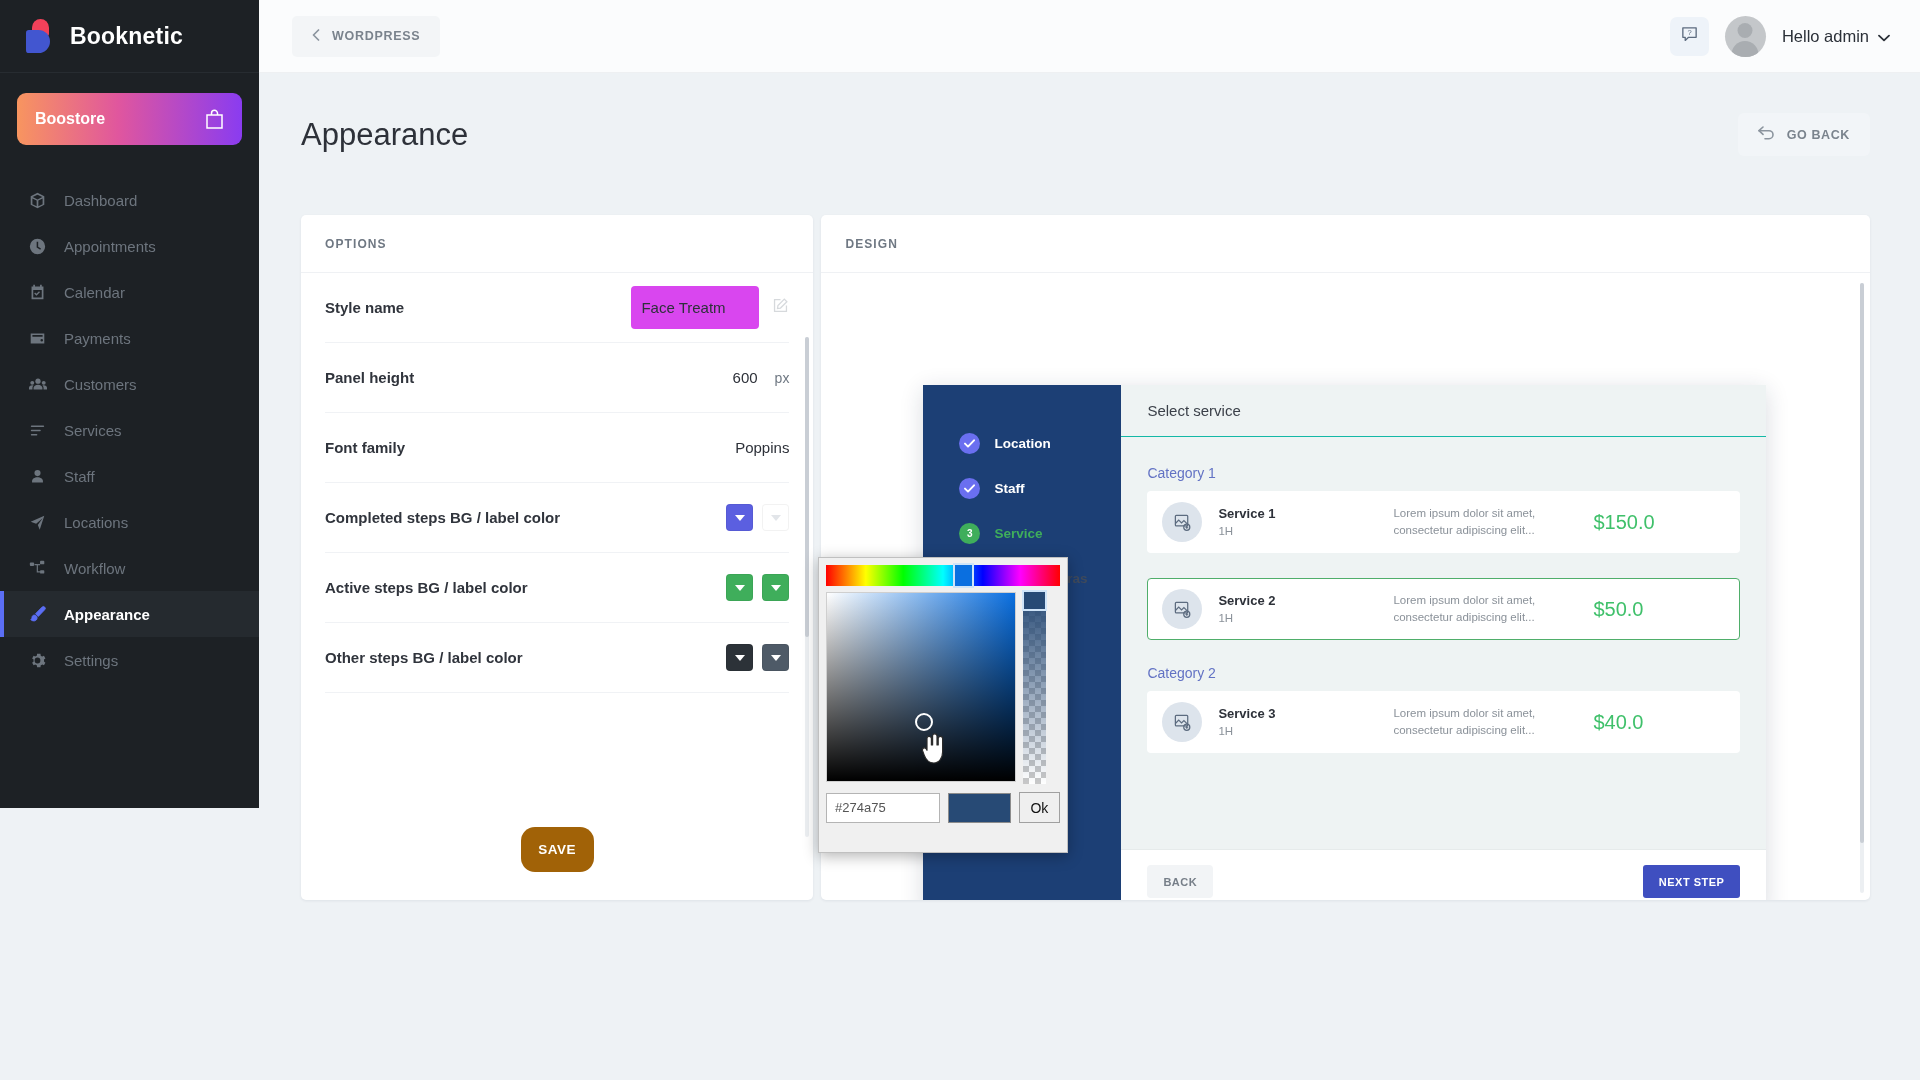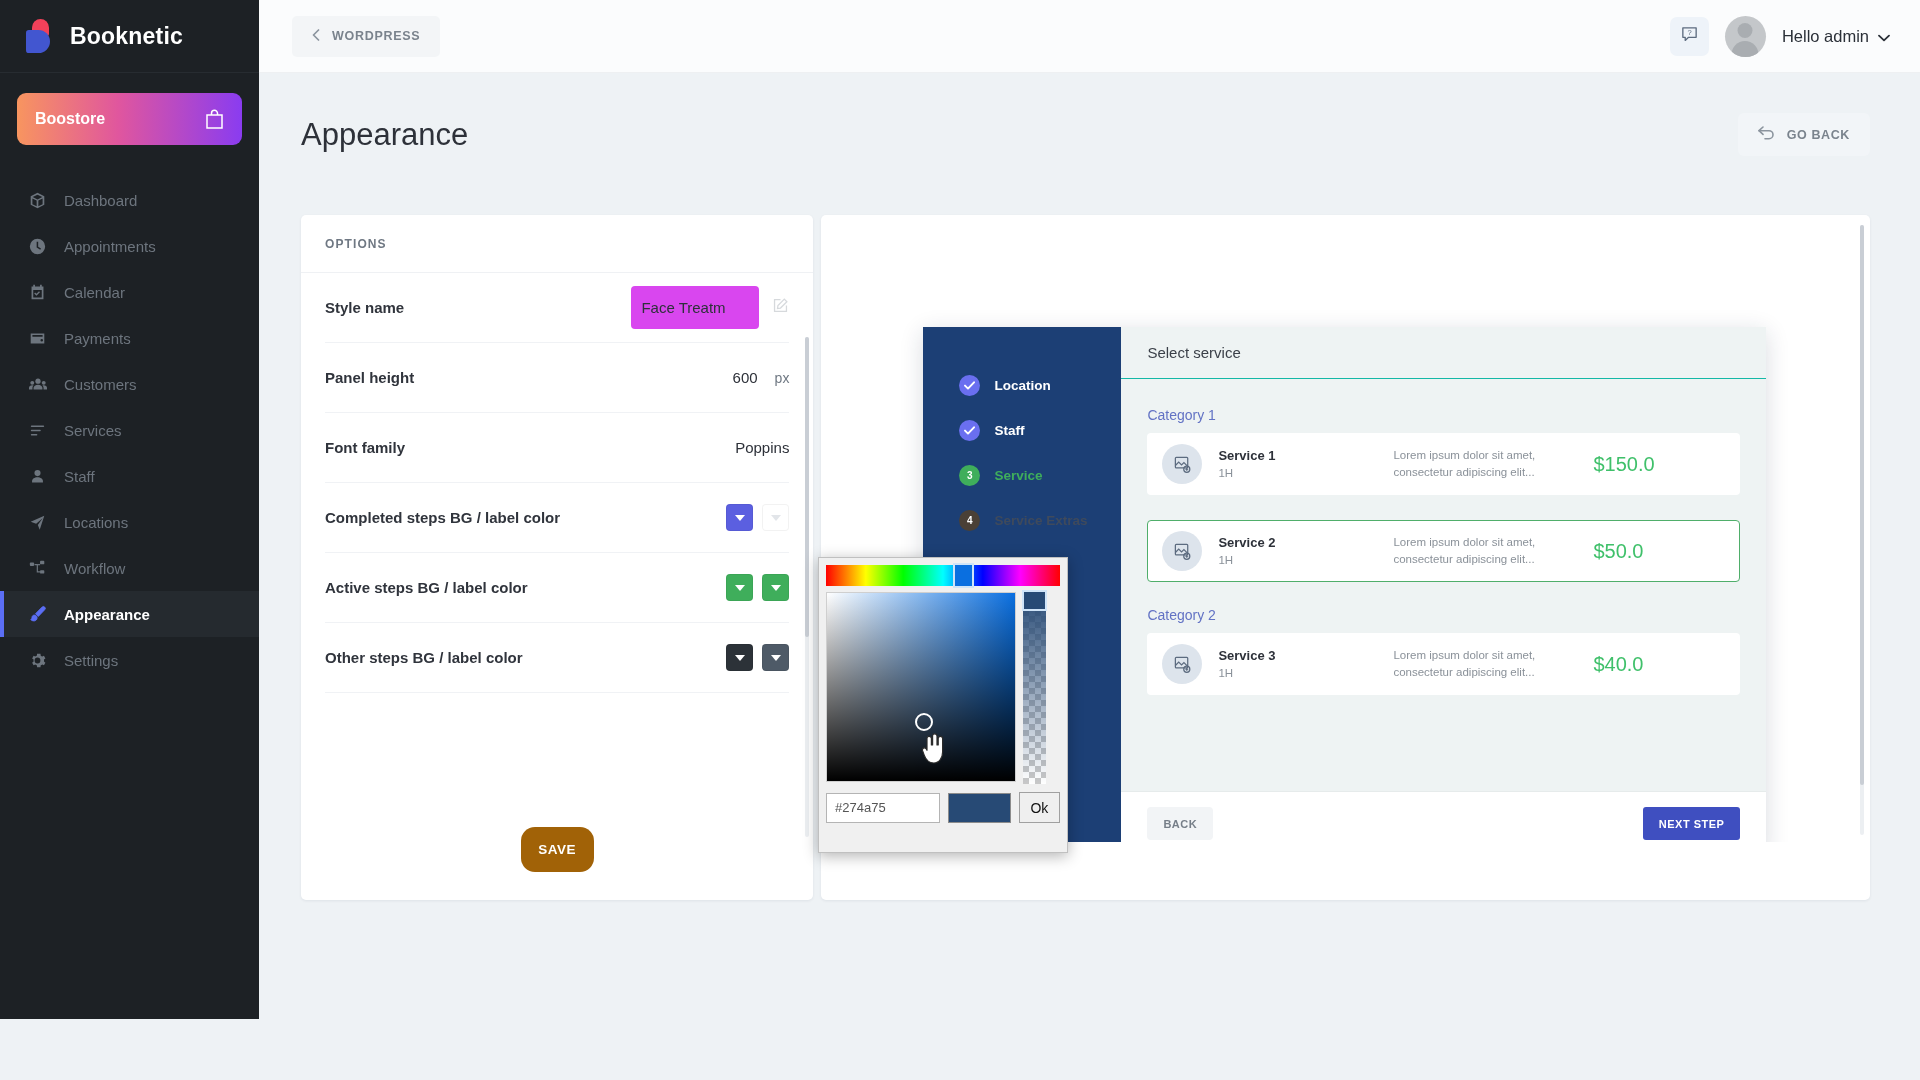--- a/index.html
+++ b/index.html
@@ -6,21 +6,21 @@
   html, body {
     width: 1920px; height: 1080px;
     font-family: "Liberation Sans", sans-serif;
     background: #eef2f5;
     overflow: hidden;
   }
   #app { position: relative; width: 1920px; height: 1080px; display: flex; }
 
   
   .sidebar {
-    width: 259px; height: 1019px;
+    width: 259px; height: 808px;
     background: #1d2125;
     flex-shrink: 0;
     position: relative;
     z-index: 30;
   }
   .brand {
     height: 73px; display: flex; align-items: center; gap: 14px;
     padding-left: 26px;
     border-bottom: 1px solid #272c31;
   }
@@ -529,20 +529,21 @@
                 <i></i>
               </div>
           </div>
 
           <div class="save-wrap">
             <div class="save-btn">SAVE</div>
           </div>
         </section>
 
         <section class="panel design-panel">
+          <div class="panel-head">DESIGN</div>
           <div class="design-body">
 
             <div class="booking">
               <div class="steps">
                 <div class="step">
                   <span class="dot" style="background:#6a6ff0">
                     <svg width="11" height="9" viewBox="0 0 11 9" fill="none" stroke="#fff" stroke-width="1.9" stroke-linecap="round" stroke-linejoin="round">
                         <path d="M1 4.6L4 7.6 10 1.3"></path>
                       </svg>
                   </span>

